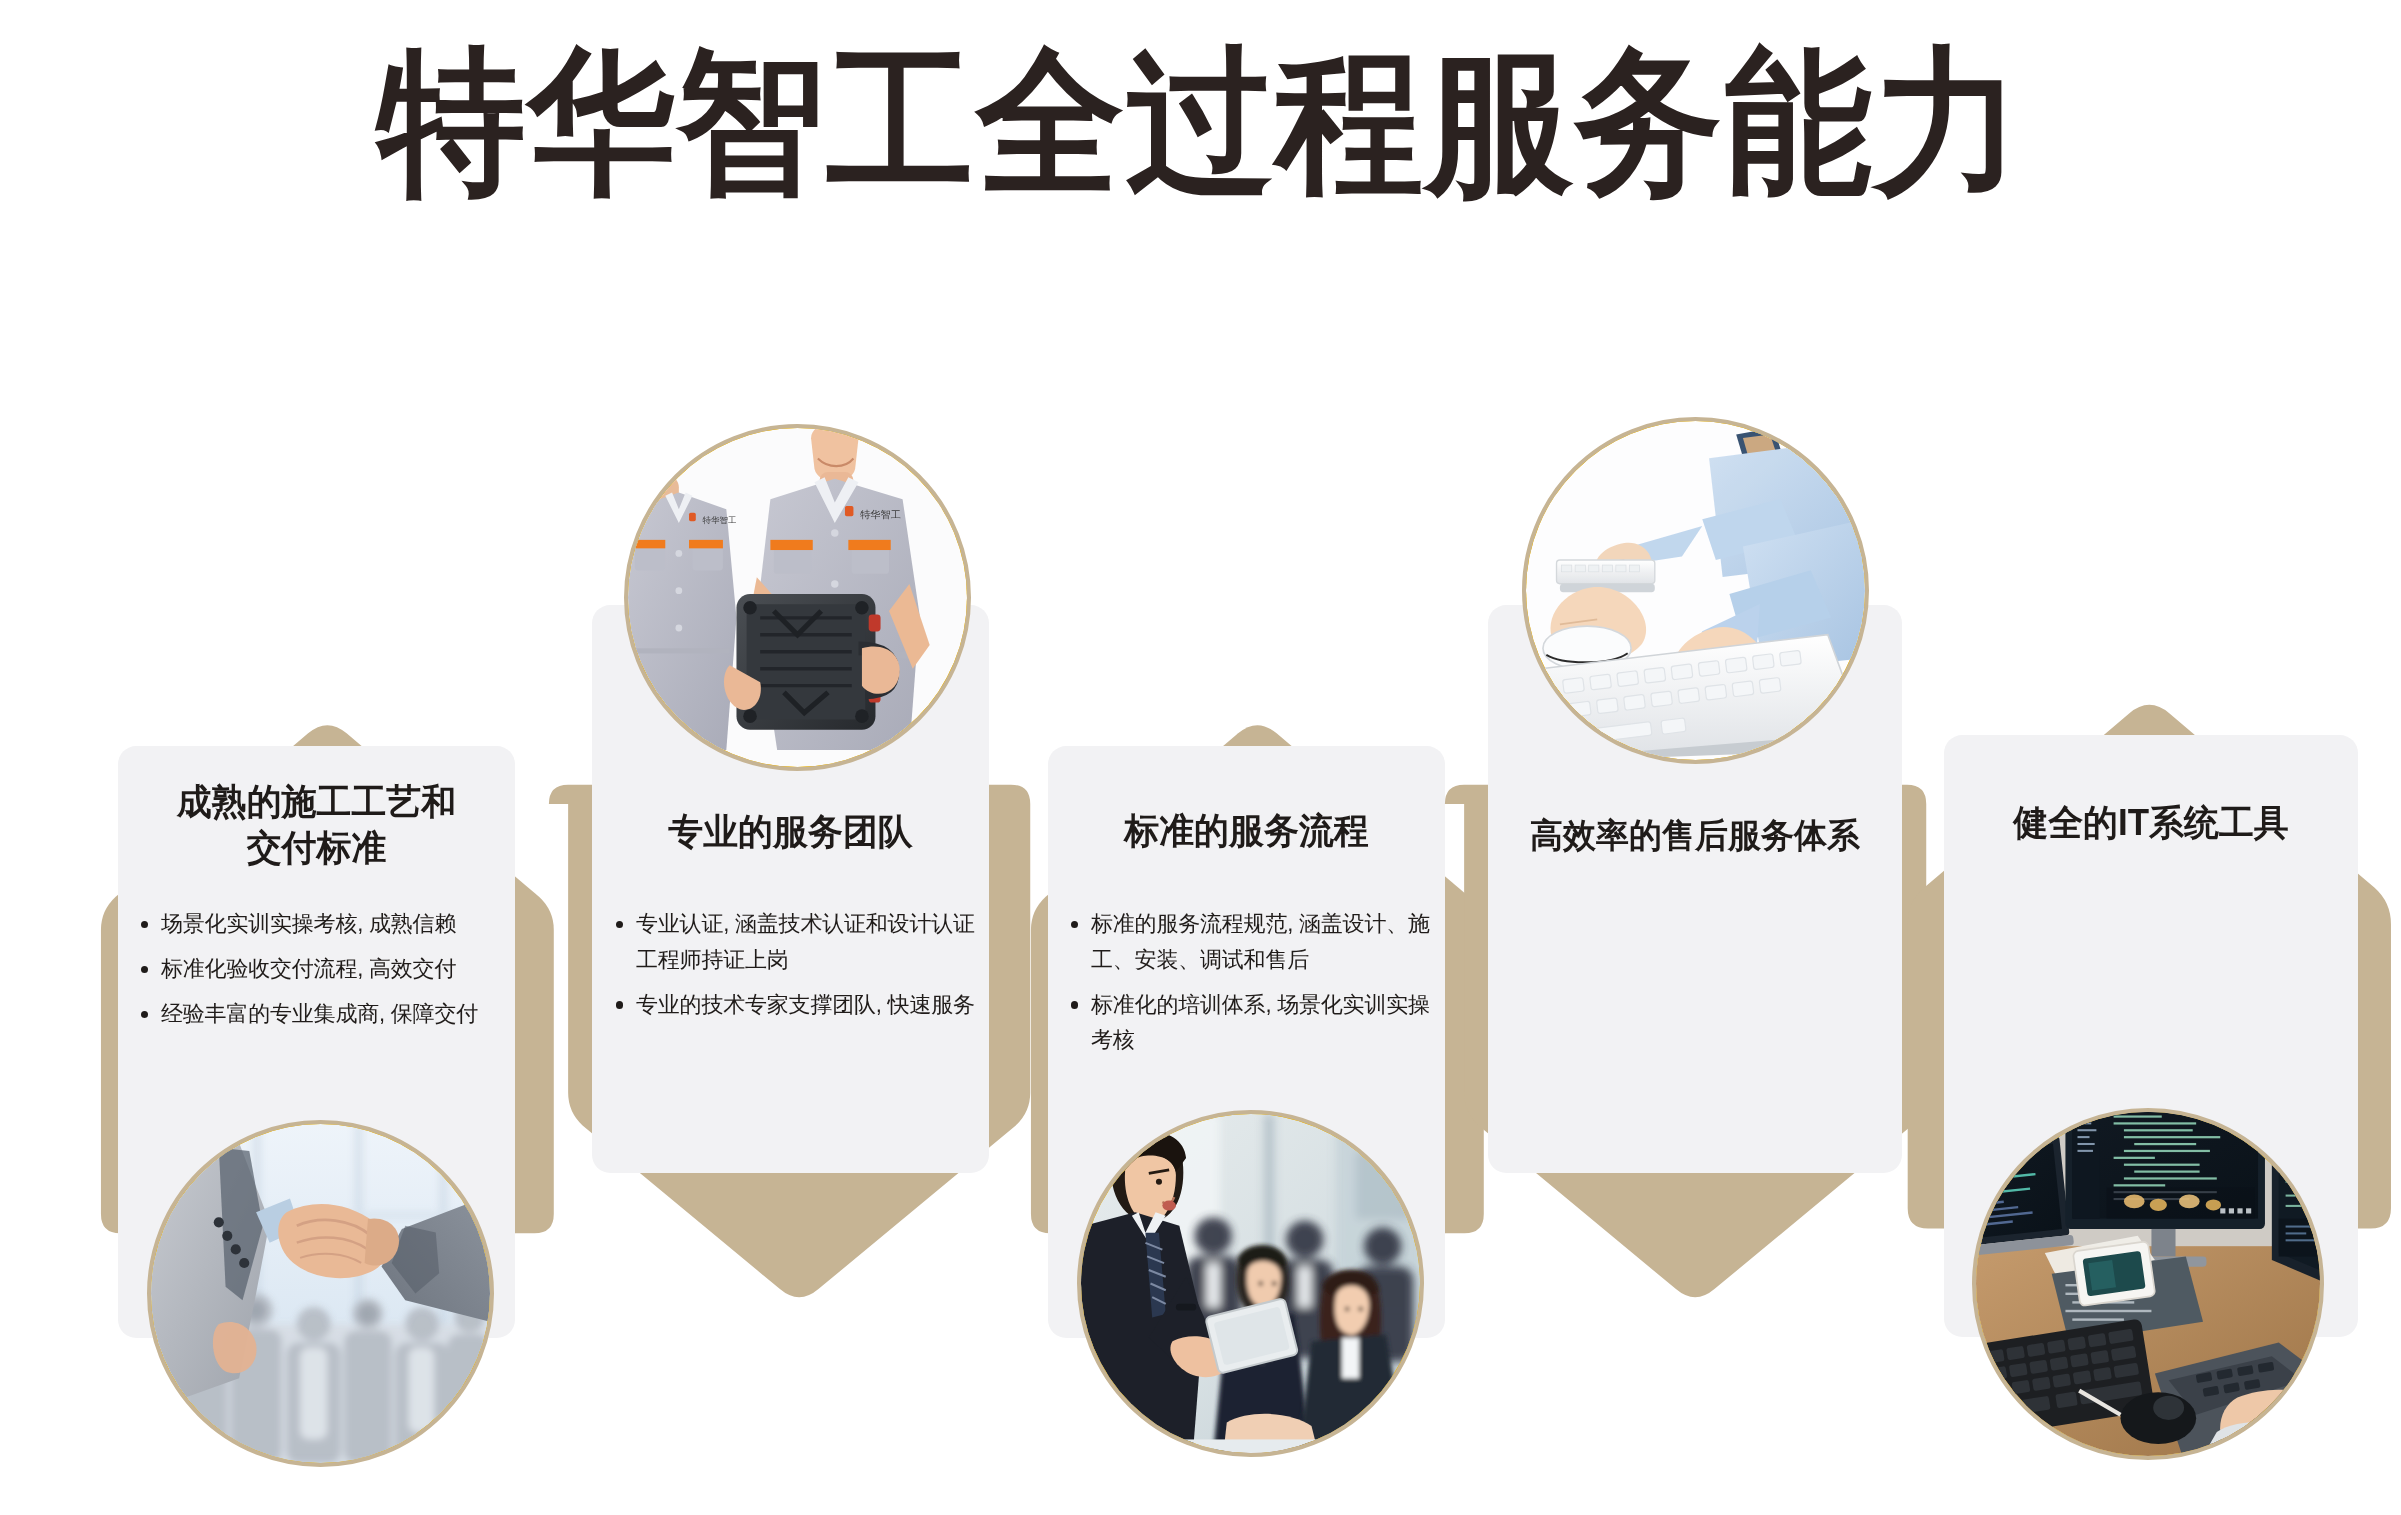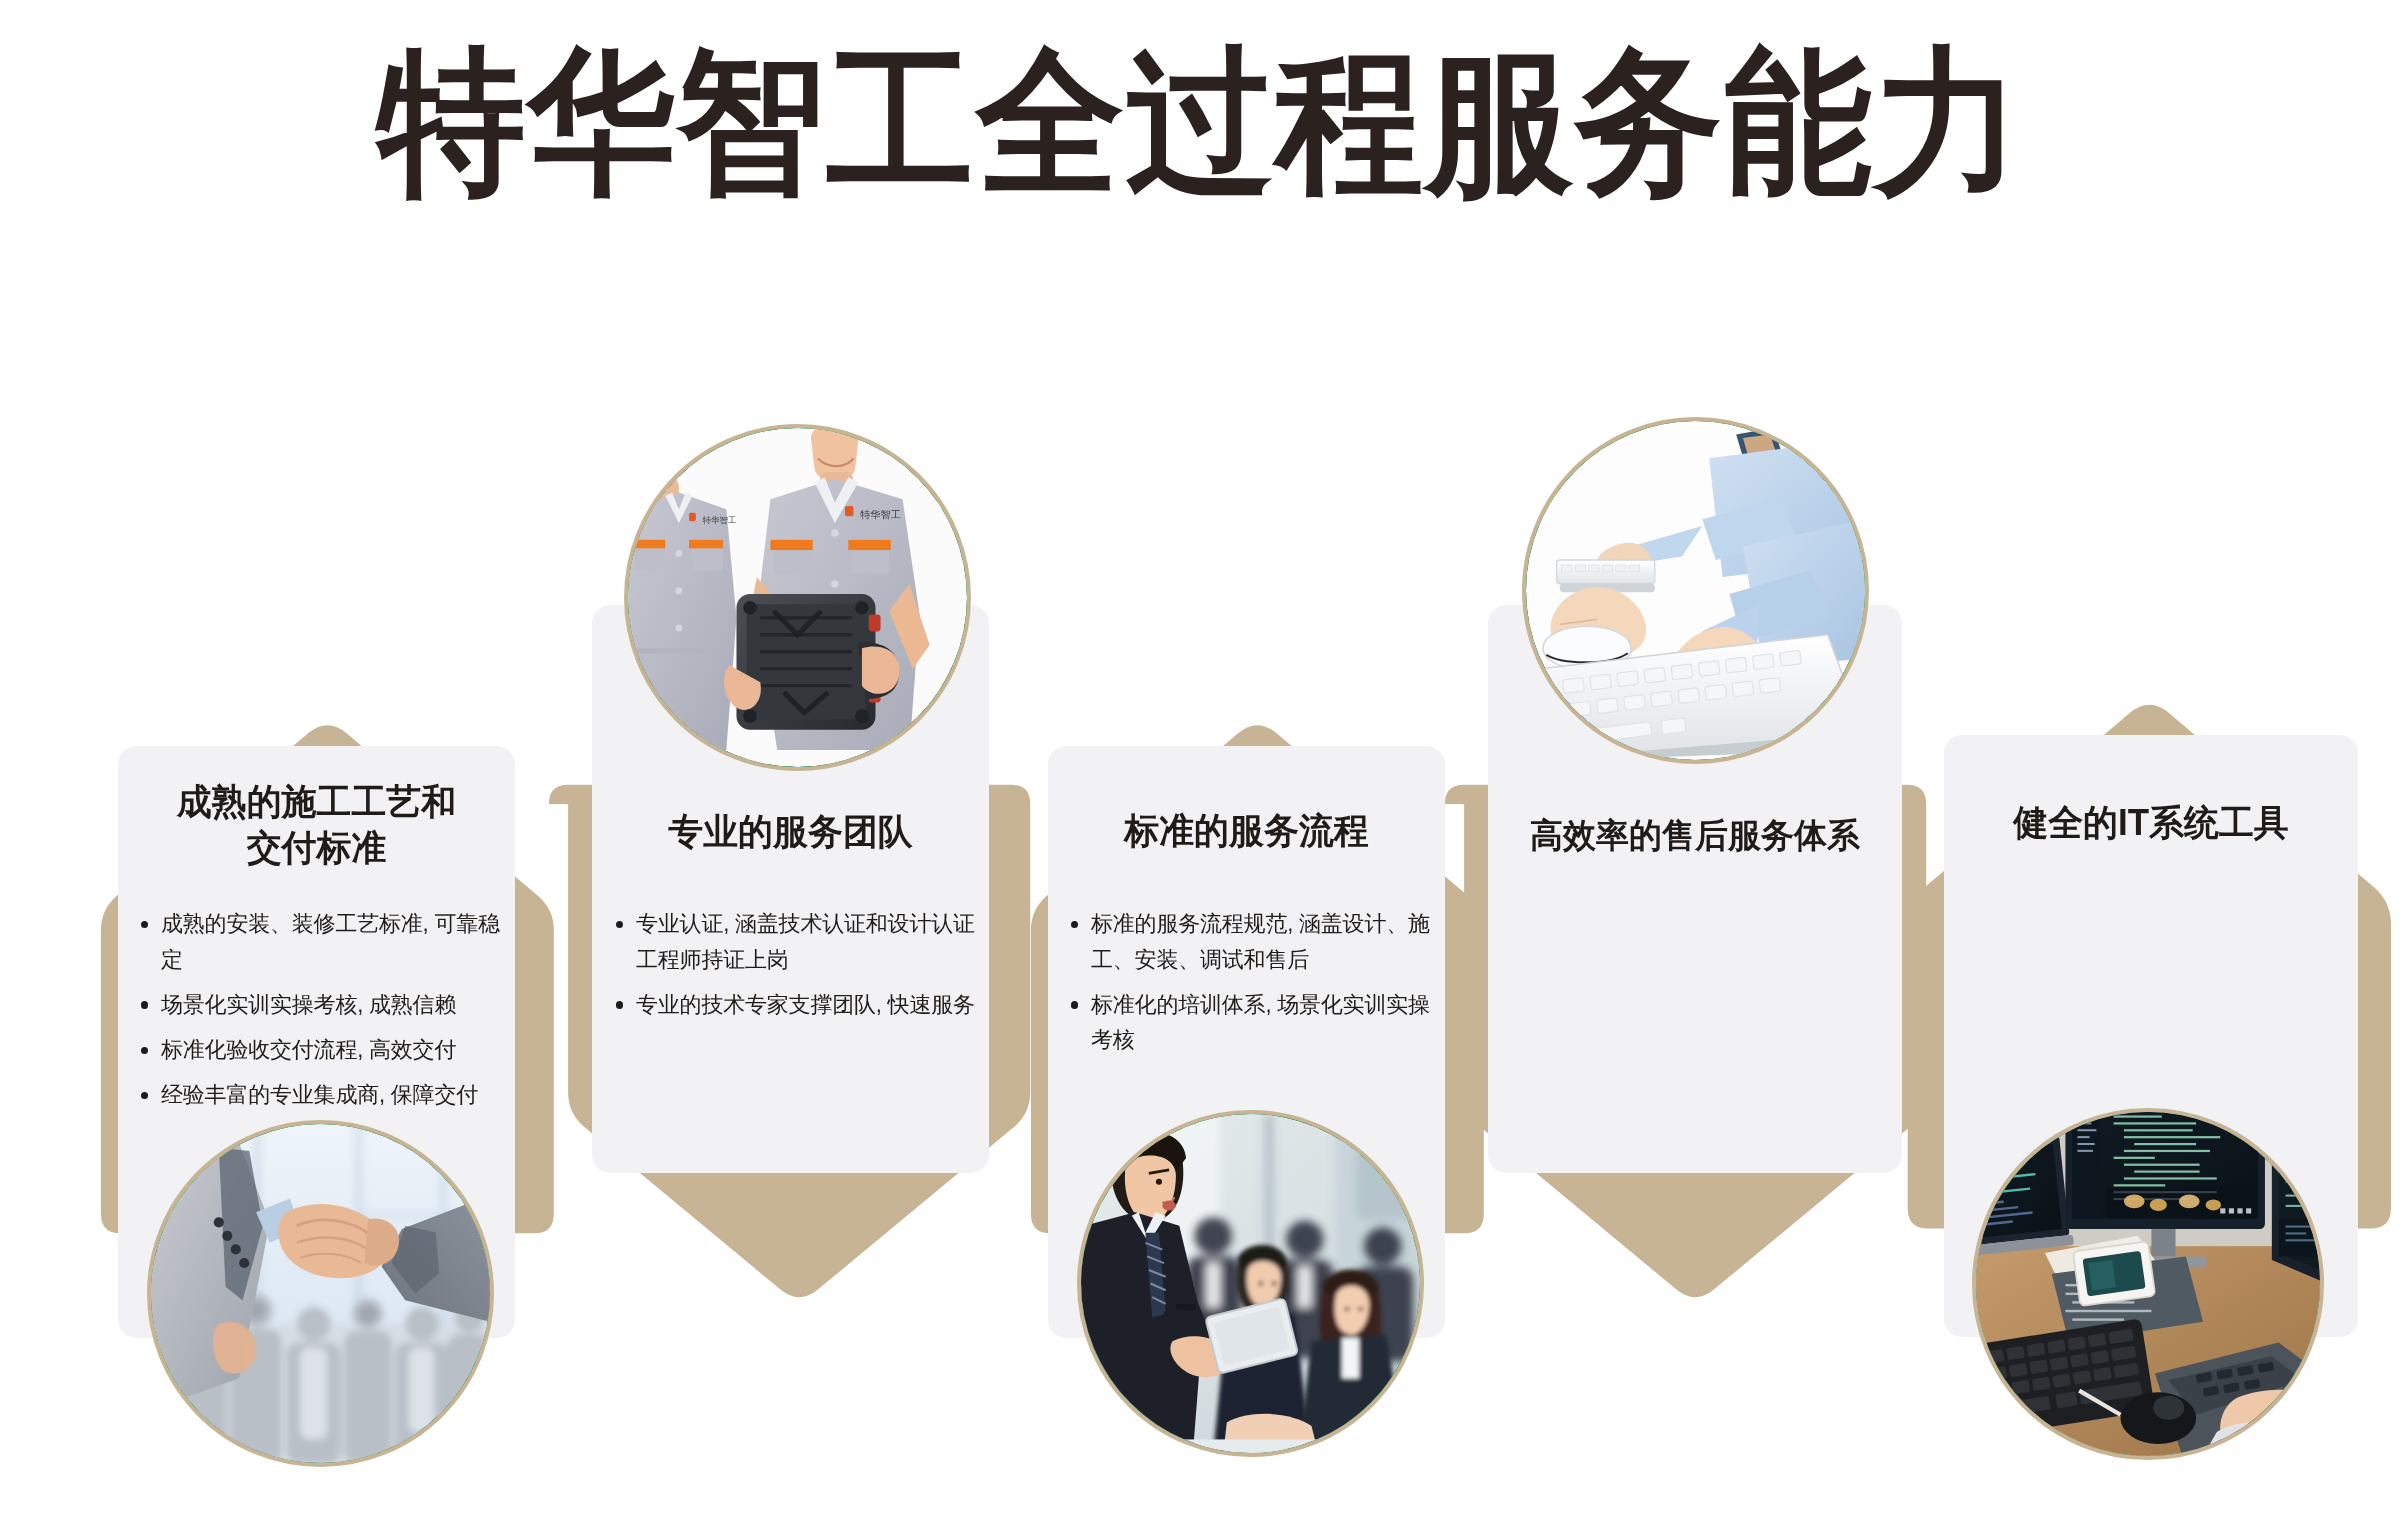--- a/index.html
+++ b/index.html
@@ -71,21 +71,21 @@
     background:#1F1B19;
   }
 
   
   .photo{
     position:absolute;
     border-radius:50%;
     border:4.8px solid #C6B494;
     box-sizing:border-box;
     overflow:hidden;
-    background:#15803d;
+    background:#eab308;
   }
   .photo .inner{position:absolute;left:0;top:0;width:100%;height:100%;overflow:hidden;border-radius:50%;}
   .ph-svg{display:block;width:100%;height:100%;}
 </style>
 </head>
 <body>
 
 <div id="stage">
 
   <div id="page-title">特华智工全过程服务能力</div>
@@ -107,21 +107,20 @@
 
     <div class="card" style="left:46px;top:746px;width:397px;height:592px;border-radius:18.3px;">
     </div>
 
     <div class="card-title" style="left:46px;top:779px;width:397px;">
       <div>成熟的施工工艺和</div>
       <div>交付标准</div>
     </div>
 
     <ul class="bullets" style="left:67px;top:906px;width:366px;">
-      <li>成熟的安装、装修工艺标准, 可靠稳定</li>
       <li>场景化实训实操考核, 成熟信赖</li>
       <li>标准化验收交付流程, 高效交付</li>
       <li>经验丰富的专业集成商, 保障交付</li>
     </ul>
 
     <div class="photo" style="left:75px;top:1120px;width:347px;height:347px;">
       <div class="inner">
         <svg class="ph-svg" viewBox="0 0 200 200" preserveAspectRatio="xMidYMid slice">
           <defs>
             <linearGradient id="hsSky" x1="0" y1="0" x2="0" y2="1">

